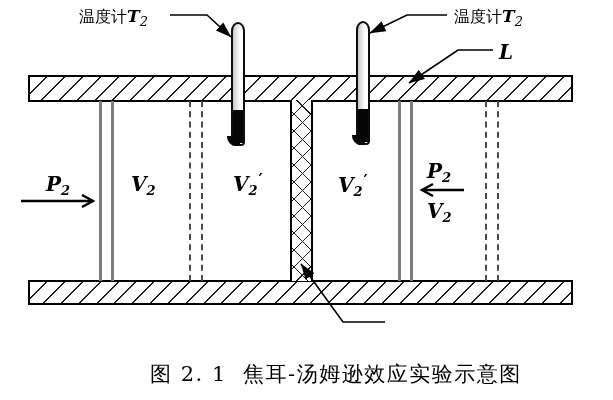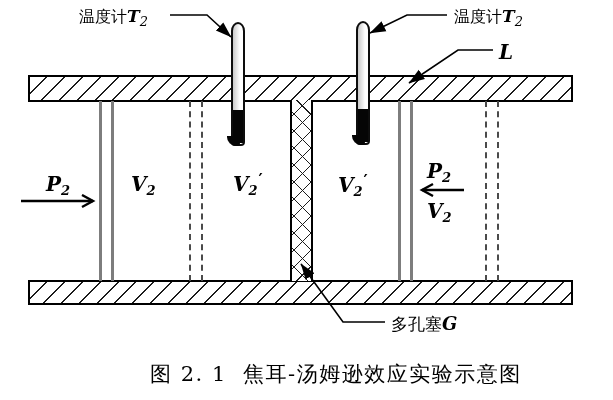--- a/index.html
+++ b/index.html
@@ -111,21 +111,20 @@
     <path d="M21,201 H93" fill="none" stroke="#000" stroke-width="2.6" marker-end="url(#openHead)"></path>
     <path d="M464,190 H422" fill="none" stroke="#000" stroke-width="2.6" marker-end="url(#openHead)"></path>
   </svg>
 
   <div class="cjk-label" style="left:79px; top:6px;"><span>温度计</span><span class="sym">T</span><sub>2</sub></div>
 
   <div class="cjk-label" style="left:454px; top:6px;"><span>温度计</span><span class="sym">T</span><sub>2</sub></div>
 
   <div class="sym-label" style="left:499px; top:42px;"><span>L</span></div>
 
-  <div class="cjk-label" style="left:391px; top:313px; font-size:17px;"><span>多孔塞</span><span class="sym" style="font-size:18px;">G</span></div>
 
   <div class="sym-label" style="left:46px; top:174px;"><span>P</span><sub>2</sub></div>
 
   <div class="sym-label" style="left:131px; top:174px;"><span>V</span><sub>2</sub></div>
 
   <div class="sym-label" style="left:233px; top:174px;"><span>V</span><sub>2</sub><span class="prime">′</span></div>
 
   <div class="sym-label" style="left:338px; top:175px;"><span>V</span><sub>2</sub><span class="prime">′</span></div>
 
   <div class="sym-label" style="left:427px; top:161px;"><span>P</span><sub>2</sub></div>

